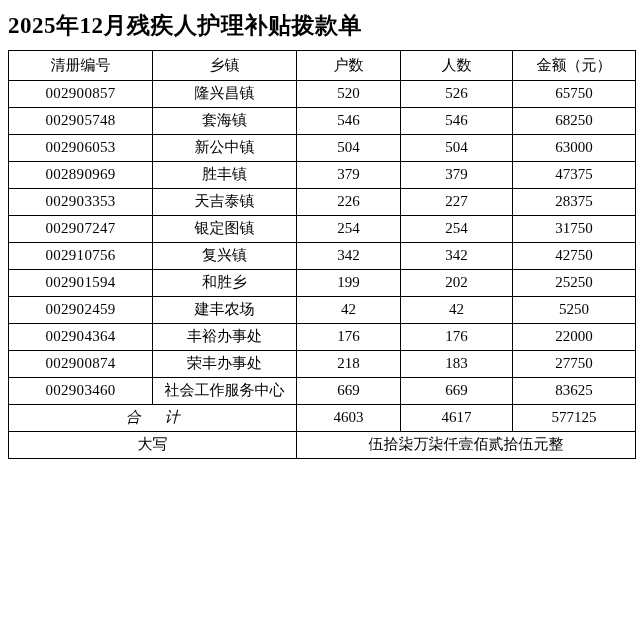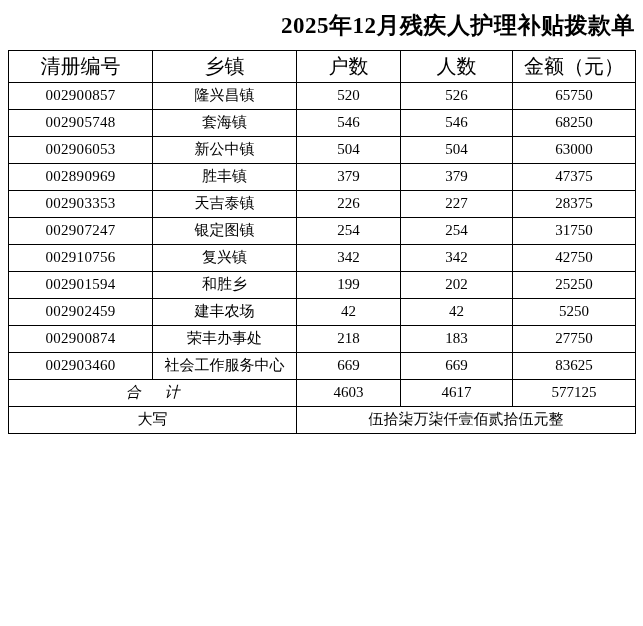--- a/index.html
+++ b/index.html
@@ -15,21 +15,21 @@
     overflow: hidden;
   }
   .page {
     width: 643px;
     height: 626px;
     position: relative;
     box-sizing: border-box;
     padding: 0 8px;
   }
   .doc-title {
-    text-align: right;
+    text-align: left;
     font-size: 23px;
     font-weight: bold;
     letter-spacing: 0.5px;
     padding-top: 12px;
     padding-bottom: 10px;
     line-height: 1.2;
   }
   table.grid {
     border-collapse: collapse;
     width: 627px;
@@ -41,21 +41,21 @@
     font-weight: normal;
     font-size: 15px;
     text-align: center;
     vertical-align: middle;
     padding: 3px 2px;
     height: 27px;
     box-sizing: border-box;
     line-height: 1.25;
   }
   table.grid thead td {
-    font-size: 20px;
+    font-size: 15px;
     height: 30px;
   }
   
   col.c0 { width: 144px; }
   col.c1 { width: 144px; }
   col.c2 { width: 104px; }
   col.c3 { width: 112px; }
   col.c4 { width: 123px; }
 
   .cell-town {
@@ -170,20 +170,27 @@
         <td>25250</td>
       </tr>
       <tr>
         <td class="cell-id">002902459</td>
         <td class="cell-town">建丰农场</td>
         <td>42</td>
         <td>42</td>
         <td>5250</td>
       </tr>
       <tr>
+        <td class="cell-id">002904364</td>
+        <td class="cell-town">丰裕办事处</td>
+        <td>176</td>
+        <td>176</td>
+        <td>22000</td>
+      </tr>
+      <tr>
         <td class="cell-id">002900874</td>
         <td class="cell-town">荣丰办事处</td>
         <td>218</td>
         <td>183</td>
         <td>27750</td>
       </tr>
       <tr class="row-tall">
         <td class="cell-id">002903460</td>
         <td class="cell-town nowrap-narrow">社会工作服务中心</td>
         <td>669</td>

